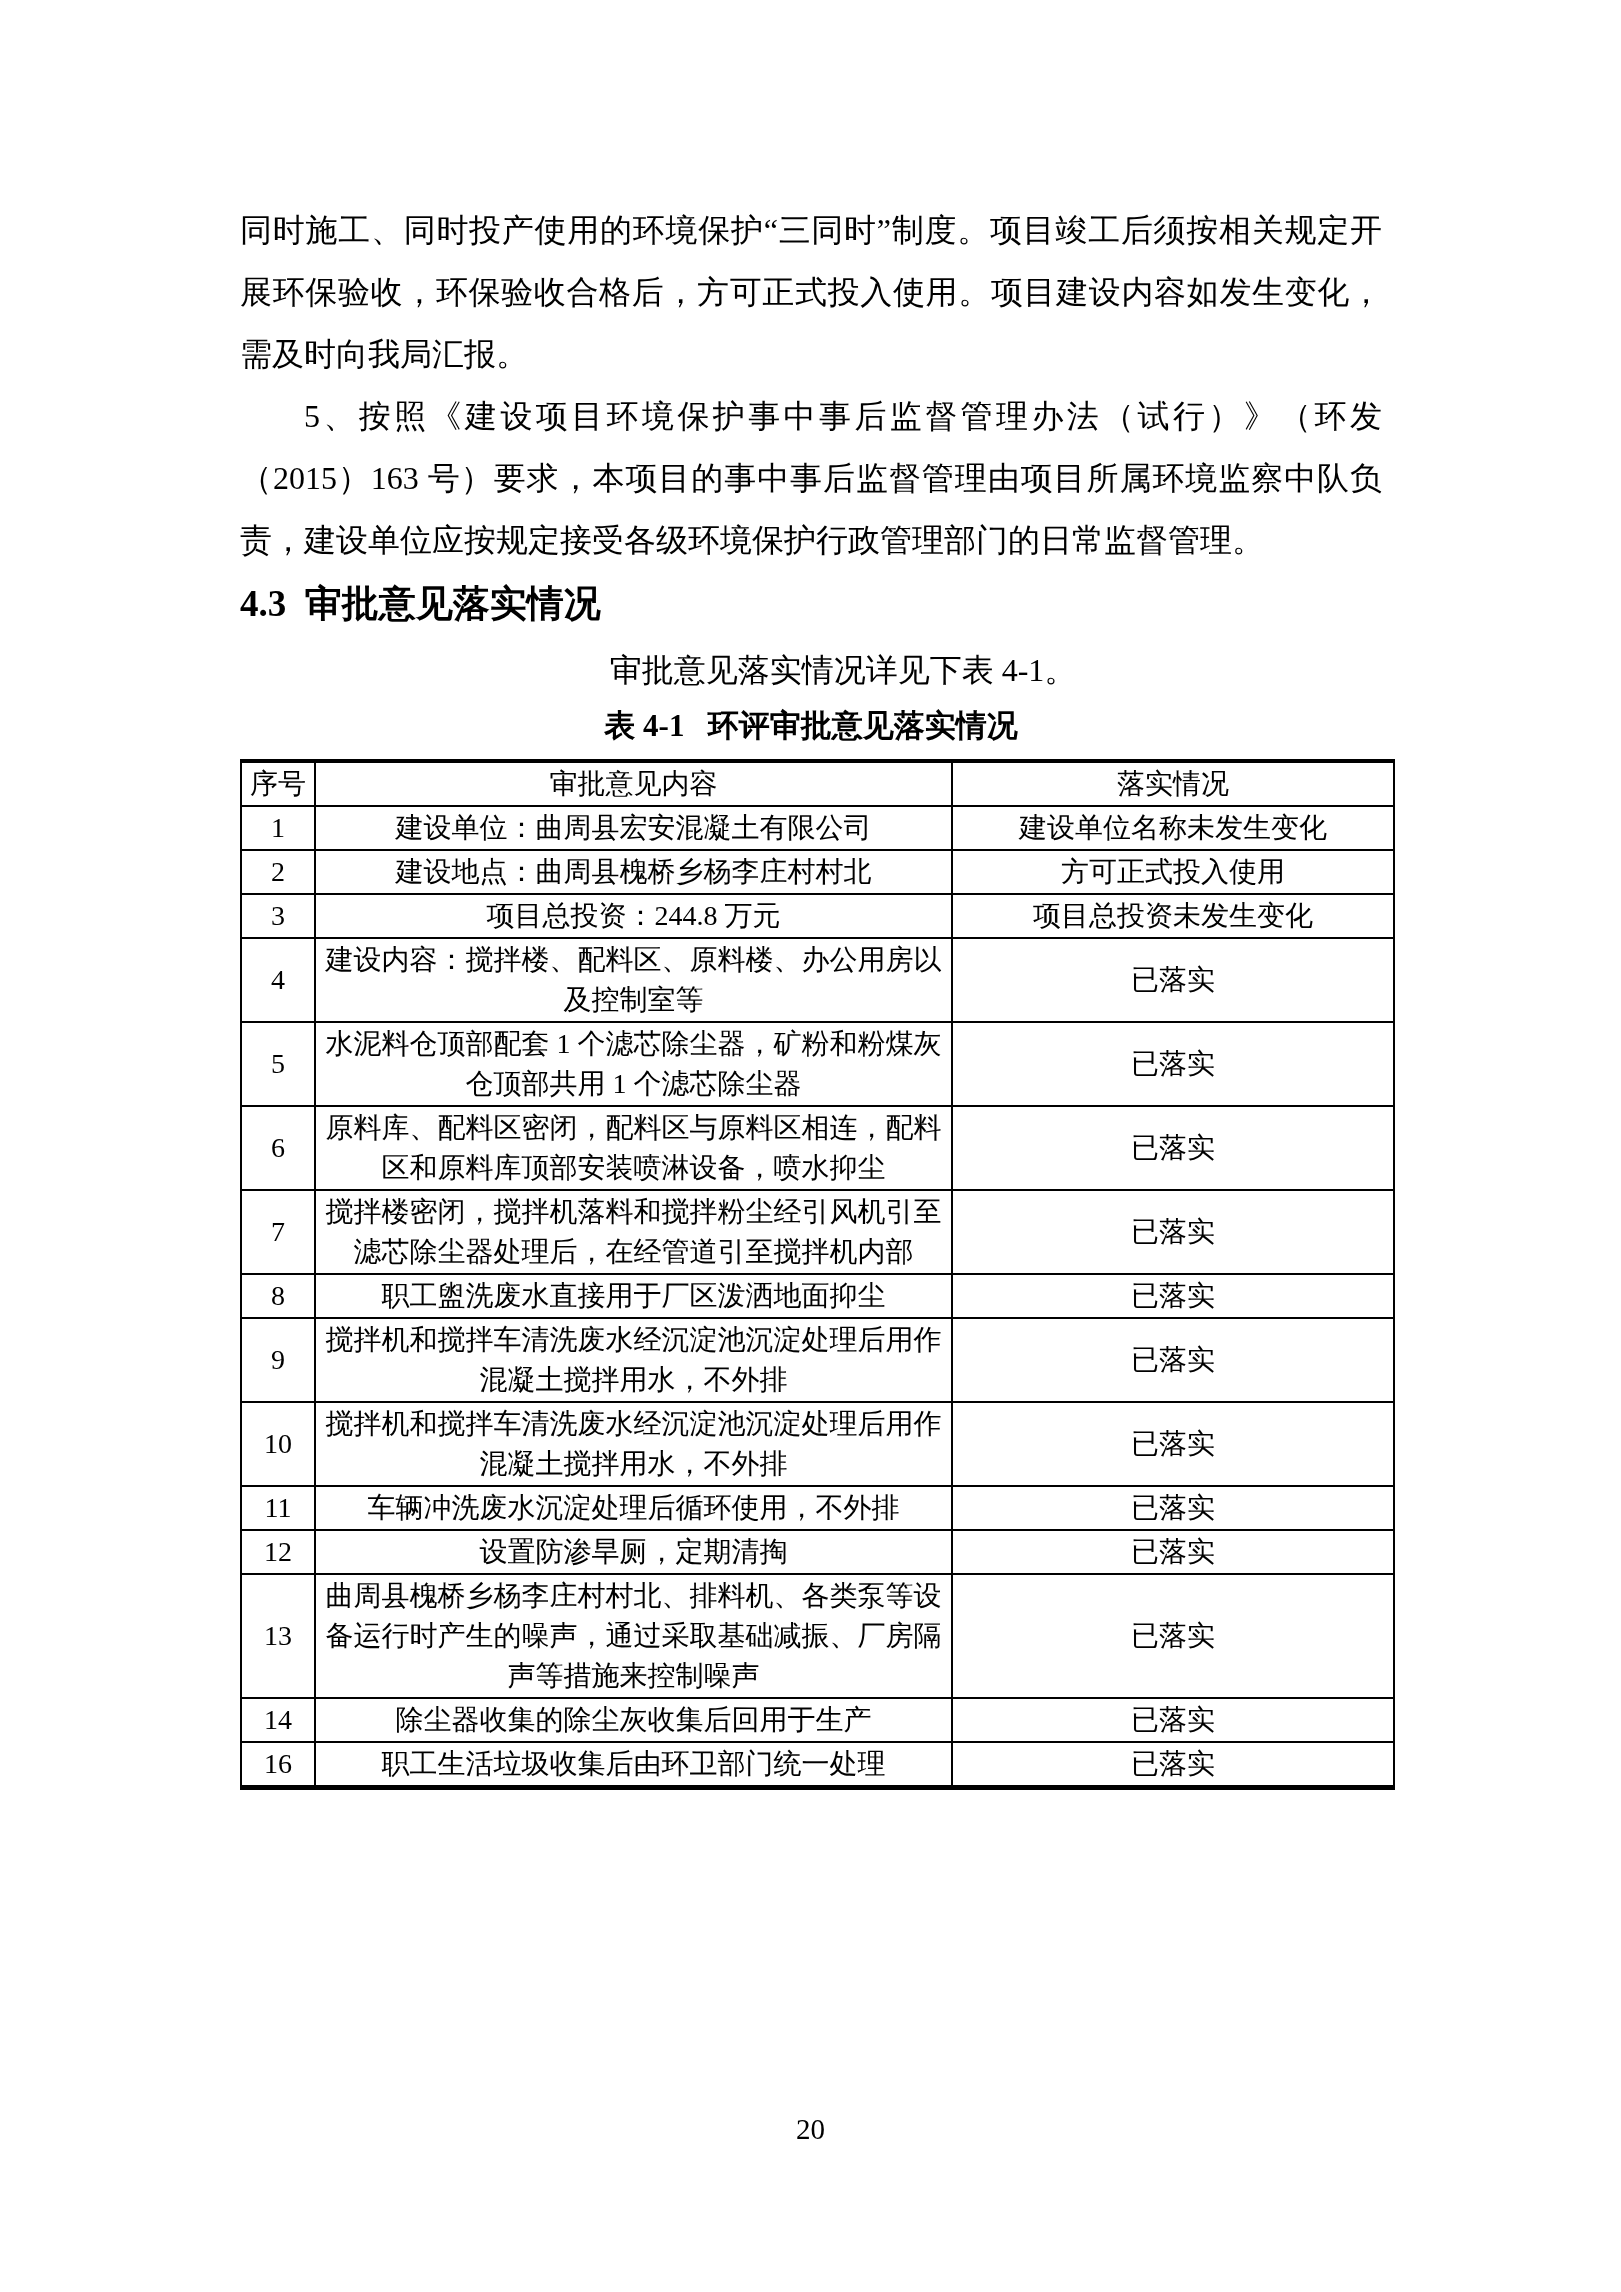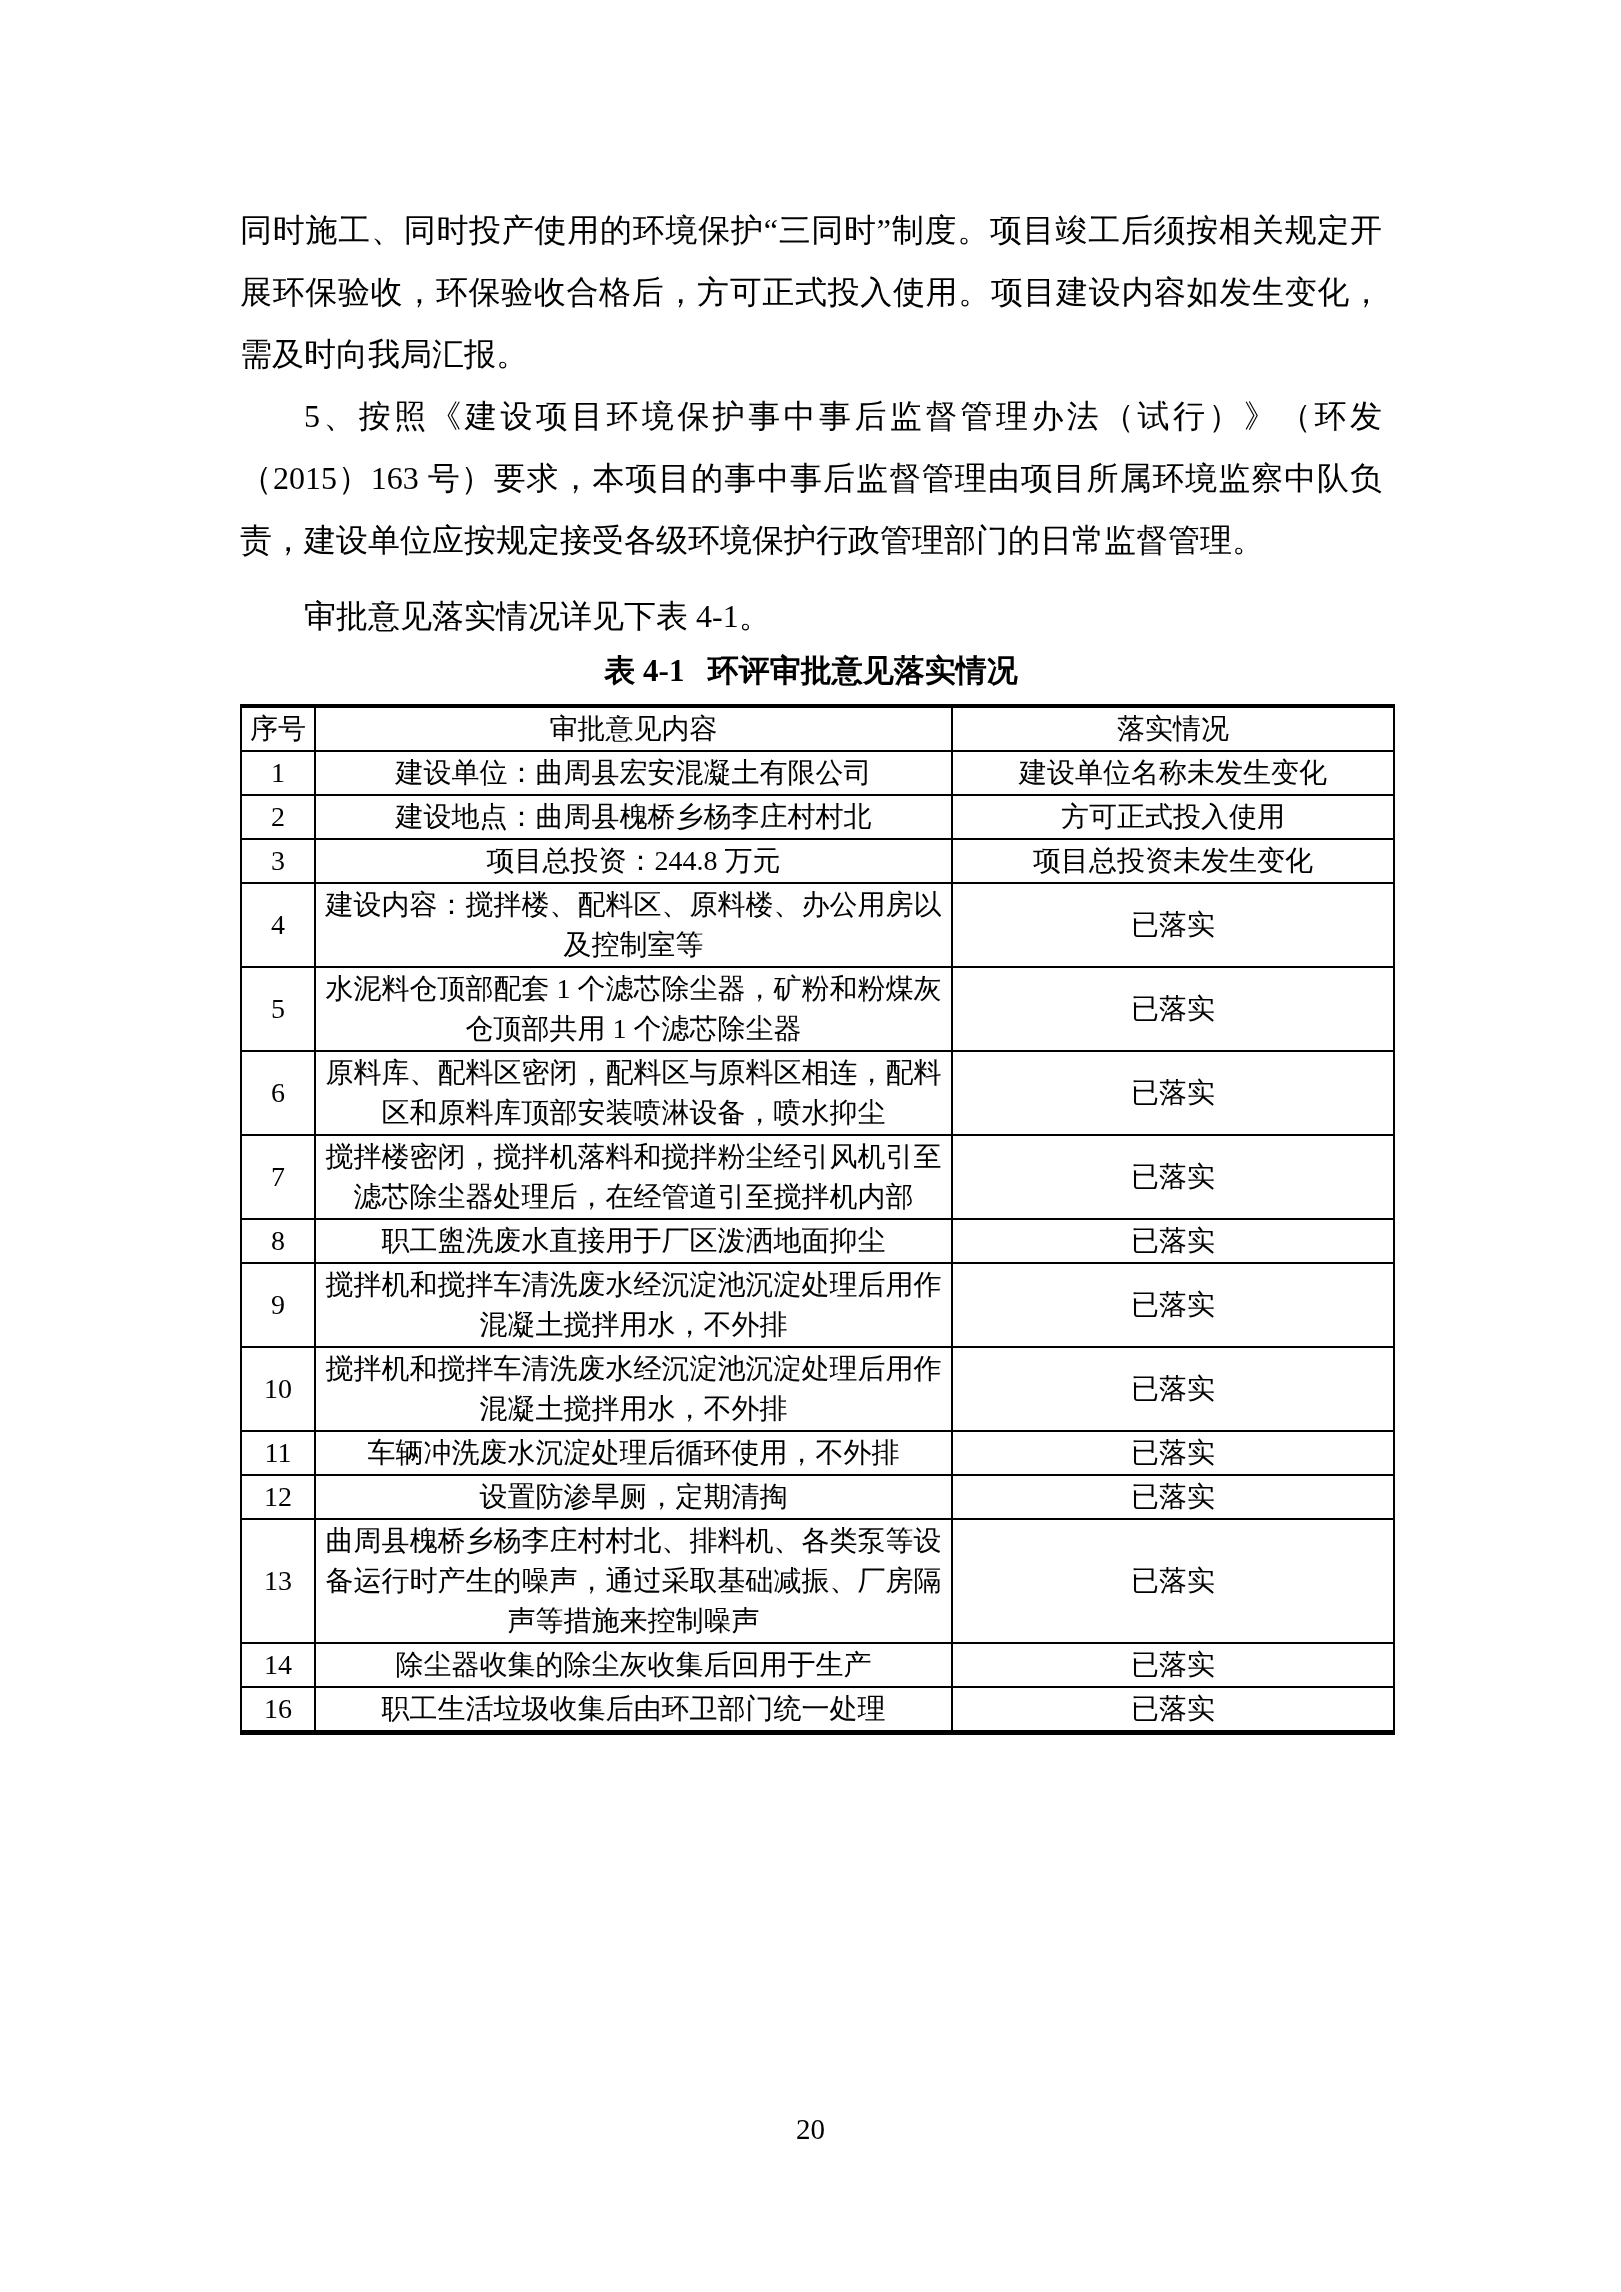--- a/index.html
+++ b/index.html
@@ -27,20 +27,21 @@
     font-size:37px;
     line-height:45px;
     font-weight:bold;
     white-space:pre-wrap;
   }
   .table-intro{
     margin:21.6px 0 0 0;
     font-size:32px;
     line-height:47px;
     text-indent:2em;
+    text-align:center;
   }
   .table-caption{
     margin:9.8px 0 0 0;
     font-size:31px;
     line-height:43px;
     font-weight:bold;
     text-align:center;
     white-space:pre-wrap;
   }
   table.approval{
@@ -72,20 +73,21 @@
 </style>
 </head>
 <body>
 
 <div class="page">
 
   <p class="body-par">同时施工、同时投产使用的环境保护“三同时”制度。项目竣工后须按相关规定开展环保验收，环保验收合格后，方可正式投入使用。项目建设内容如发生变化，需及时向我局汇报。</p>
 
   <p class="body-par indent">5、按照《建设项目环境保护事中事后监督管理办法（试行）》（环发（2015）163 号）要求，本项目的事中事后监督管理由项目所属环境监察中队负责，建设单位应按规定接受各级环境保护行政管理部门的日常监督管理。</p>
 
+  <h2 class="section-heading">4.3  审批意见落实情况</h2>
 
   <p class="table-intro">审批意见落实情况详见下表 4-1。</p>
 
   <p class="table-caption">表 4-1   环评审批意见落实情况</p>
 
   <table class="approval">
     <colgroup>
       <col style="width:74px">
       <col style="width:637px">
       <col style="width:442px">

